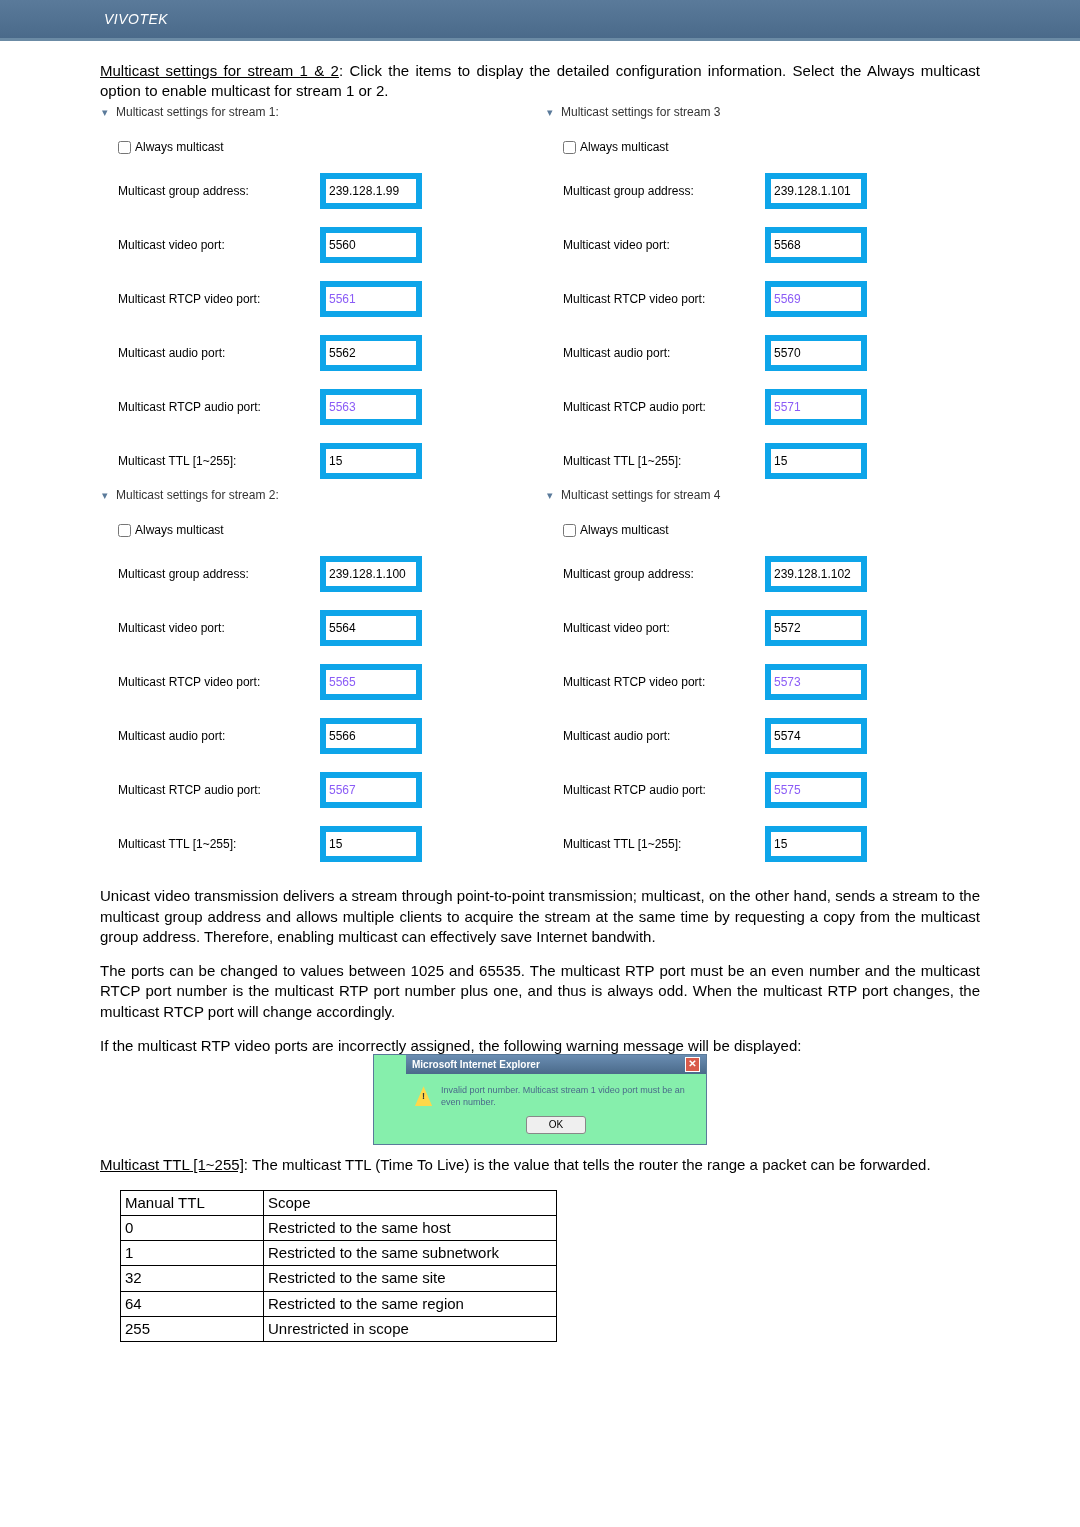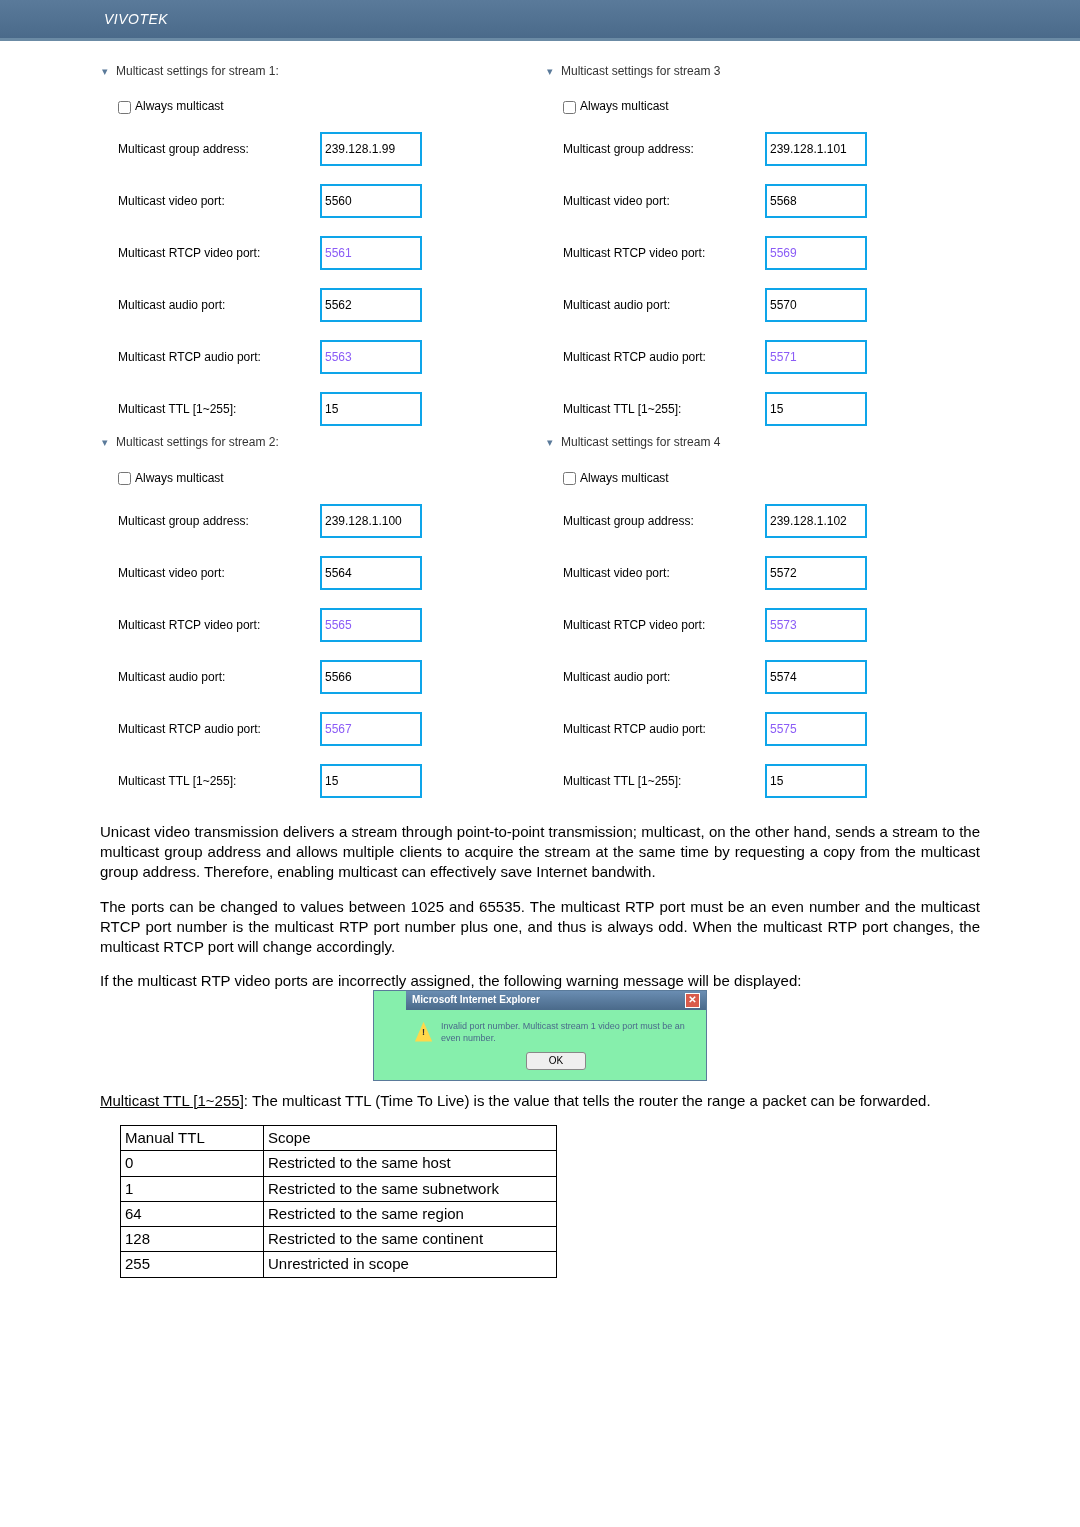--- a/index.html
+++ b/index.html
@@ -65,21 +65,21 @@
     padding: 2px 0 1px 2px;
   }
   .mc-title .tog {
     color: #5a7a9a;
     display: inline-block;
     width: 14px;
     font-size: 11px;
   }
   .mc-block input[type="text"] {
     width: 102px;
-    border: 2px solid #0ea5e9;
+    border: 6px solid #0ea5e9;
     font-size: 12px;
     padding: 12px 3px;
     height: 34px;
     box-sizing: border-box;
   }
   .mc-block input[disabled] {
     color: #8b5cf6;
     background: #fff;
   }
   .mc-block input[type="checkbox"] {
@@ -201,20 +201,23 @@
 </head>
 <body>
 
 <div class="header-bar">
   <span class="brand">VIVOTEK</span>
 </div>
 <div class="header-divider"></div>
 
 <div class="page-content">
 
+  <div class="instruction">
+    <span class="u">Multicast settings for stream 1 &amp; 2</span><span>: Click the items to display the detailed configuration information. Select the Always multicast option to enable multicast for stream 1 or 2.</span>
+  </div>
 
   <div class="multicast-panel">
 
     <div class="mc-col">
 
       <div class="mc-block">
         <div class="row-span mc-title">
           <span class="tog">▾</span><span>Multicast settings for stream 1:</span>
         </div>
         <div class="row-span">
@@ -338,26 +341,26 @@
     </tr>
     <tr>
       <td class="col0">0</td>
       <td class="col1">Restricted to the same host</td>
     </tr>
     <tr>
       <td class="col0">1</td>
       <td class="col1">Restricted to the same subnetwork</td>
     </tr>
     <tr>
+      <td class="col0">32</td>
+      <td class="col1">Restricted to the same site</td>
+    </tr>
+    <tr>
       <td class="col0">64</td>
       <td class="col1">Restricted to the same region</td>
-    </tr>
-    <tr>
-      <td class="col0">128</td>
-      <td class="col1">Restricted to the same continent</td>
     </tr>
     <tr>
       <td class="col0">255</td>
       <td class="col1">Unrestricted in scope</td>
     </tr>
   </tbody>
     </table>
 
 </div>
 

